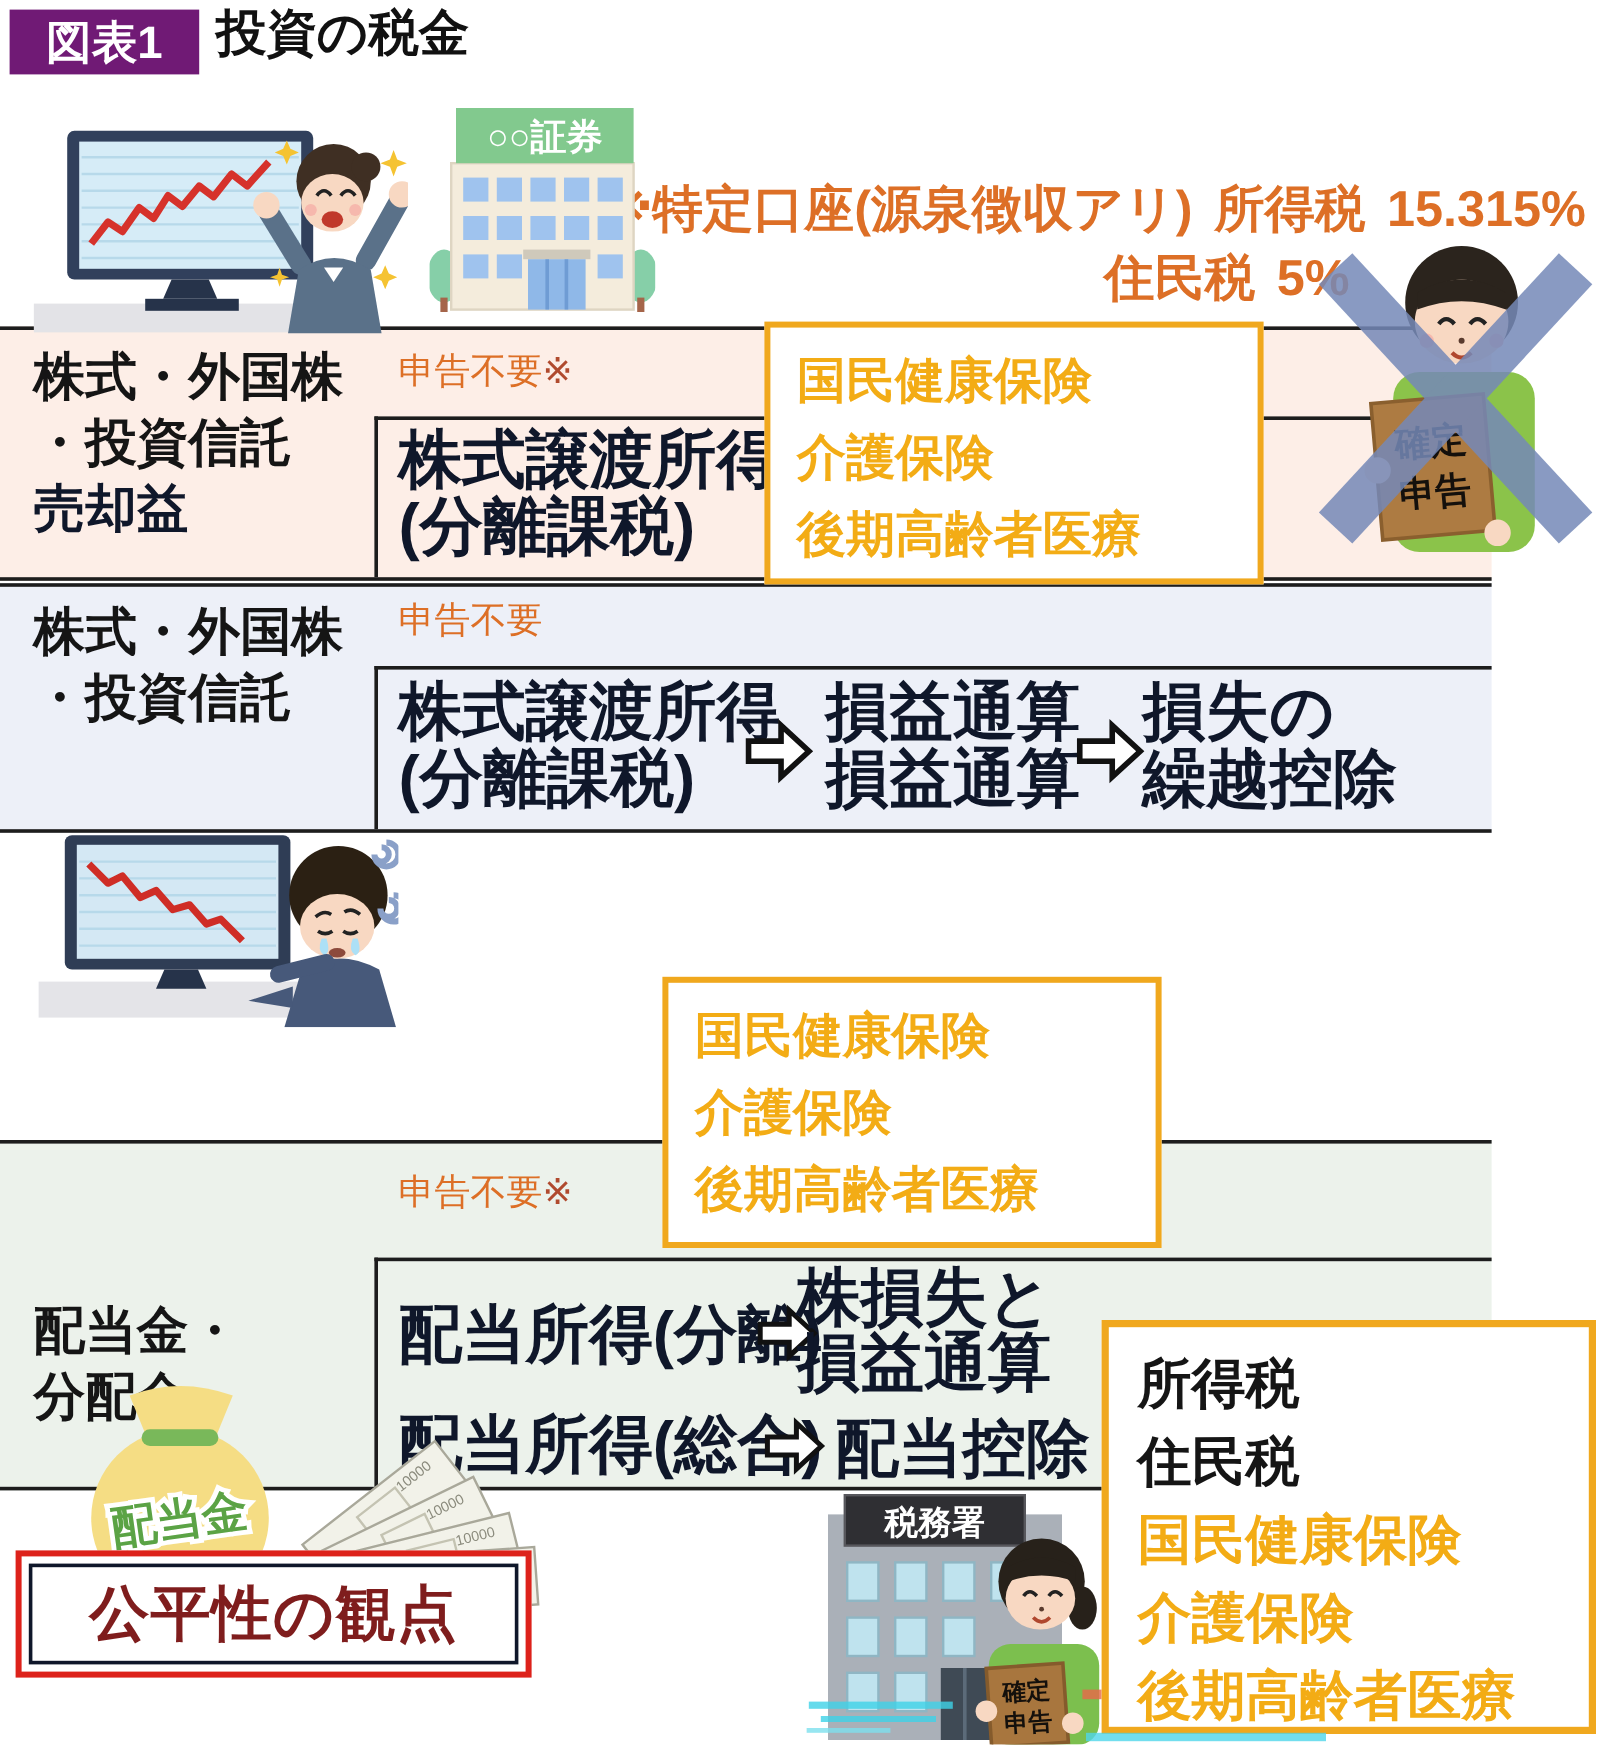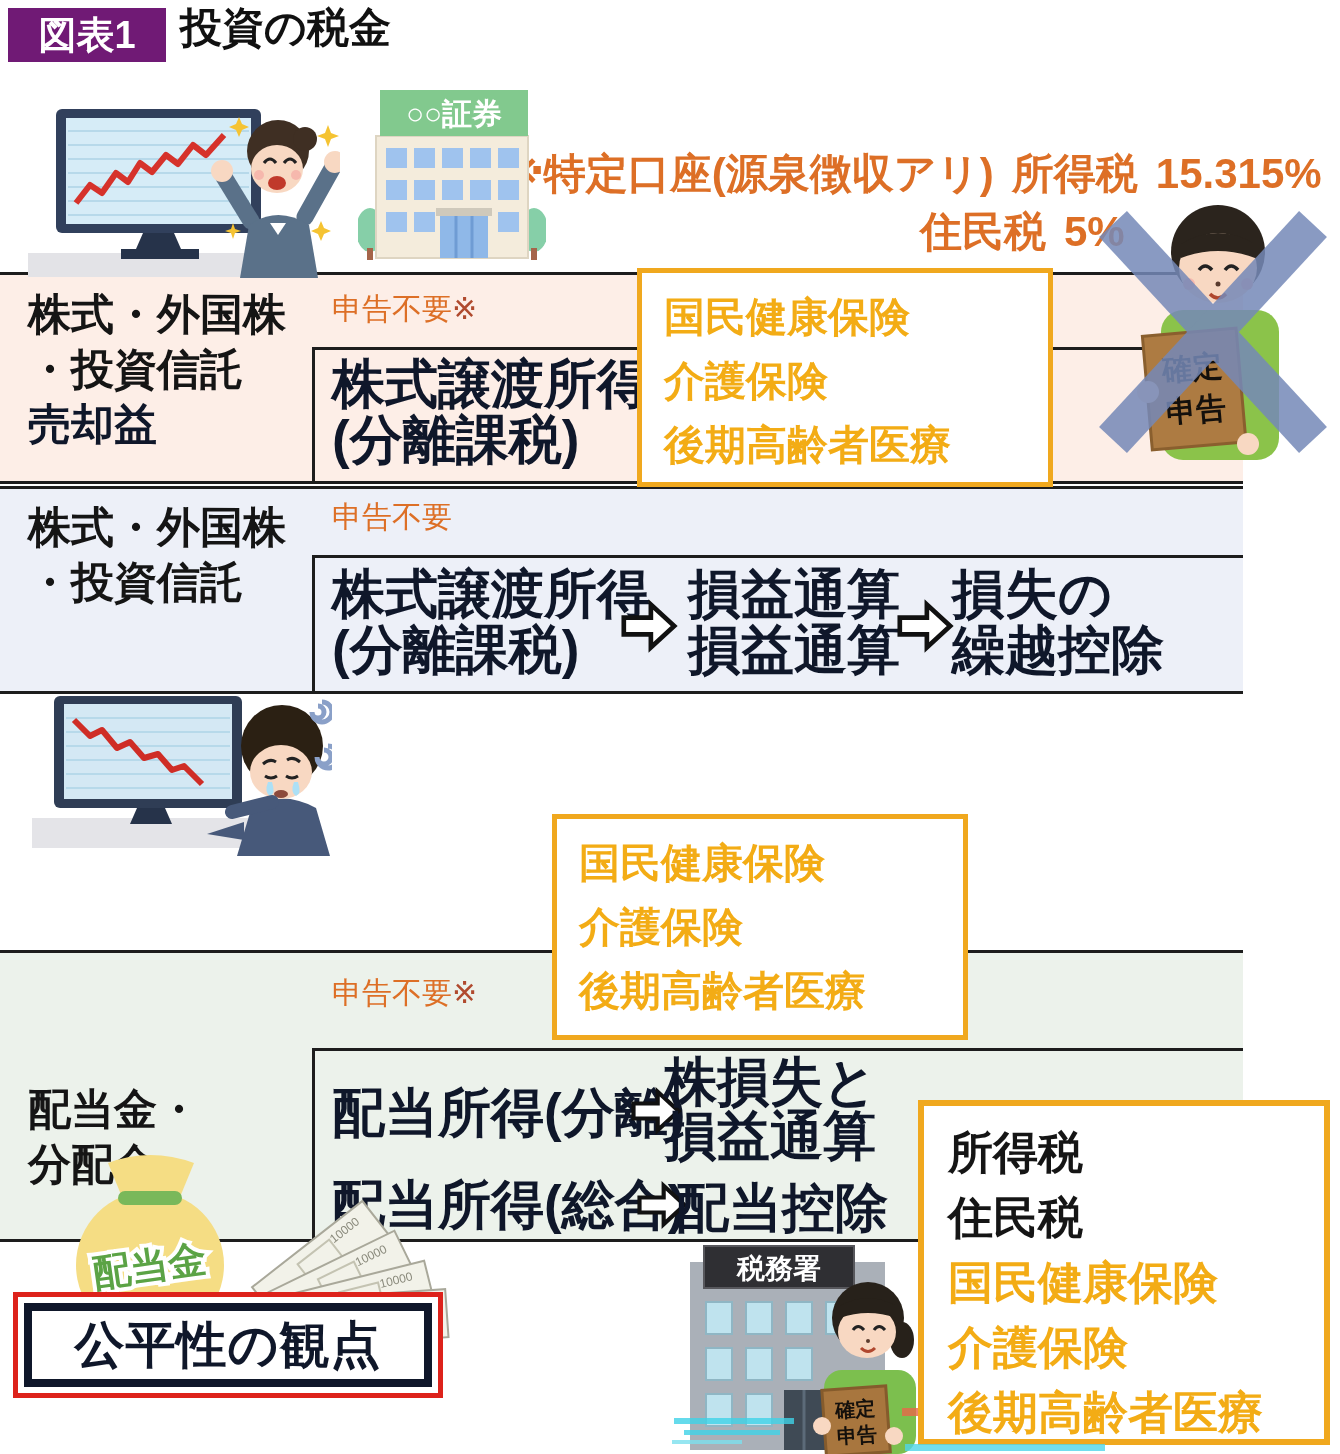--- a/index.html
+++ b/index.html
@@ -25,22 +25,22 @@
   .inner-box{position:absolute;border-left:3px solid #1d1d1d;border-top:3px solid #1d1d1d;box-sizing:border-box;z-index:1;}
   .box-text{position:absolute;font-size:53px;font-weight:bold;line-height:56px;color:#0f172a;z-index:2;white-space:nowrap;}
   .arrow{position:absolute;z-index:2;}
   .orange-box{position:absolute;background:#ffffff;border:5px solid #f0a81e;box-sizing:border-box;
               font-size:41px;font-weight:bold;color:#f3ac15;line-height:64px;padding:12px 22px;z-index:6;white-space:nowrap;}
   .tax-box{position:absolute;left:918px;top:1100px;width:412px;height:345px;background:#ffffff;border:6px solid #f0a81e;
            box-sizing:border-box;font-size:45px;font-weight:bold;line-height:65px;padding:14px 24px;z-index:7;white-space:nowrap;}
   .tax-box .blk{color:#151515;} .tax-box .org{color:#f3ac15;}
   .stamp{position:absolute;left:13px;top:1292px;width:430px;height:106px;background:#ffffff;border:5px solid #dd221b;
          box-sizing:border-box;padding:6px;z-index:9;}
-  .stamp-inner{width:100%;height:100%;border:8px solid #0f172a;box-sizing:border-box;display:flex;align-items:center;
-               justify-content:center;font-size:50px;font-weight:bold;color:#0f172a;letter-spacing:1px;}
+  .stamp-inner{width:100%;height:100%;border:3px solid #0f172a;box-sizing:border-box;display:flex;align-items:center;
+               justify-content:center;font-size:50px;font-weight:bold;color:#7f1d1d;letter-spacing:1px;}
   .artifact{position:absolute;z-index:8;opacity:.8;}
   svg{display:block;}
 </style>
 </head>
 <body>
 
 <div class="page">
 
   <div class="title-tag">図表1</div>
   <div class="title-text">投資の税金</div>
@@ -255,21 +255,21 @@
   <div class="box-text" style="left:664px;top:1055px;line-height:54px;">
     <div>株損失と</div>
     <div>損益通算</div>
   </div>
   <div class="box-text" style="left:332px;top:1177px;">
     <div>配当所得(総合)</div>
   </div>
   <svg class="arrow" style="left:636px;top:1180px;" width="52" height="50" viewBox="0 0 60 60">
     <polygon points="3,21 32,21 32,7 57,30 32,53 32,39 3,39" fill="#ffffff" stroke="#111" stroke-width="5"></polygon>
   </svg>
-  <div class="box-text" style="left:676px;top:1180px;">
+  <div class="box-text" style="left:696px;top:1180px;">
     <div>配当控除</div>
   </div>
 
   <svg class="abs" style="left:22px;top:1143px;z-index:4" width="440" height="200" viewBox="0 0 440 200">
     <g>
       <g transform="translate(300,120) rotate(-38)">
         <rect x="-70" y="-24" width="140" height="48" fill="#f2f2e9" stroke="#a9a89a" stroke-width="2"></rect>
         <rect x="-20" y="-14" width="40" height="28" fill="none" stroke="#c4c3b2" stroke-width="2"></rect>
         <text x="38" y="-8" font-size="12" fill="#8b8b7d" text-anchor="middle">10000</text>
       </g>

